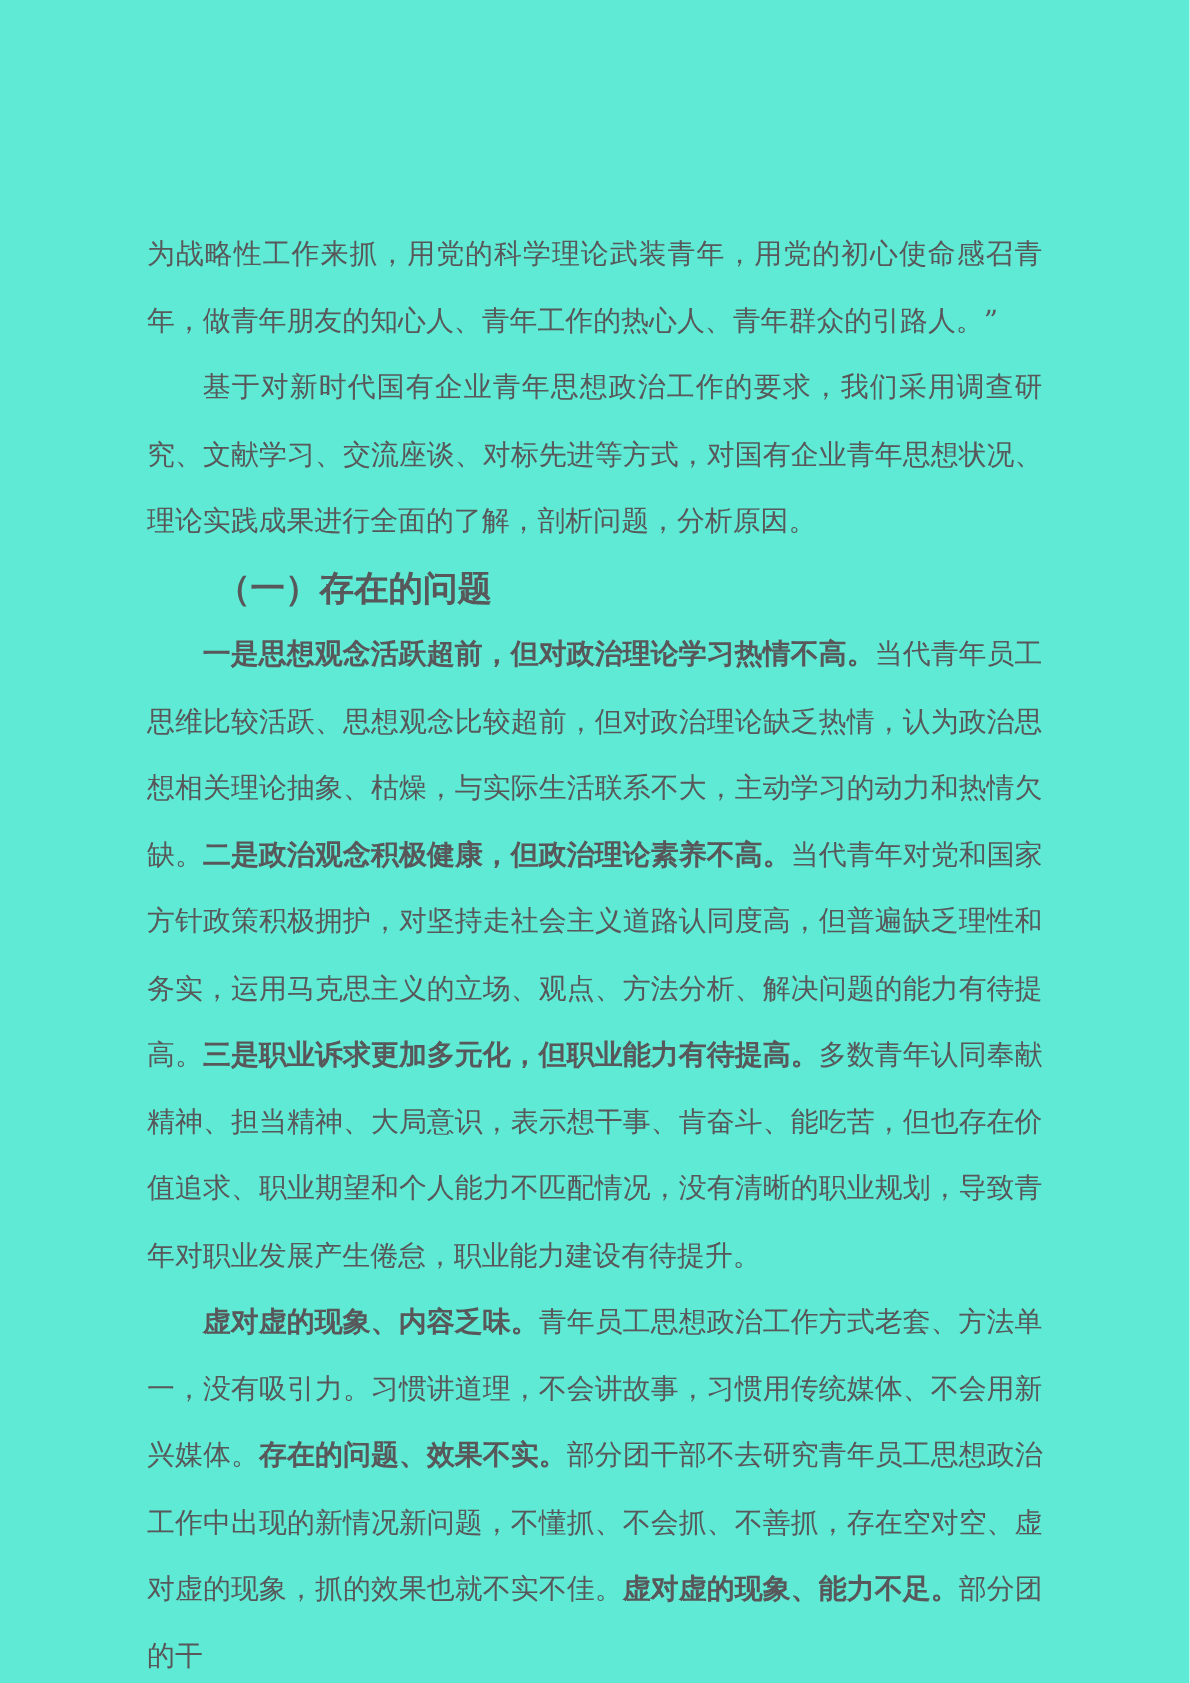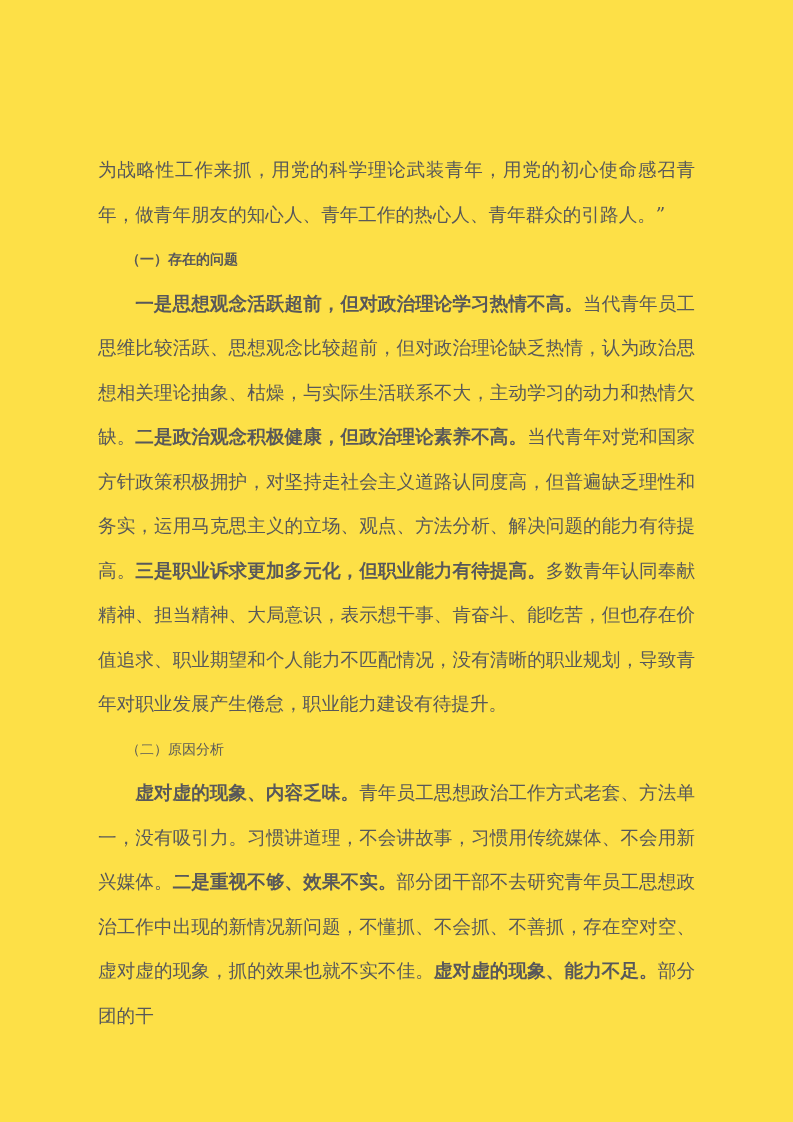--- a/index.html
+++ b/index.html
@@ -11,21 +11,21 @@
   body {
     width: 793px;
     height: 1122px;
     font-family: "DejaVu Serif", "Liberation Serif", serif;
     -webkit-font-smoothing: antialiased;
   }
   .page {
     position: relative;
     width: 793px;
     height: 1122px;
-    background: #fde047;
+    background: #5eead4;
     overflow: hidden;
     box-sizing: border-box;
   }
   .content {
     position: absolute;
     left: 98px;
     top: 148px;
     width: 597px;
   }
   p.para {
@@ -39,36 +39,36 @@
     letter-spacing: 0px;
     word-break: break-all;
     font-weight: 400;
   }
   p.indent {
     text-indent: 2em;
   }
   p.heading {
     margin: 0;
     color: #58585a;
-    font-size: 14px;
+    font-size: 23px;
     line-height: 44.5px;
     text-indent: 2em;
     text-align: left;
   }
   p.heading.bold {
     font-weight: 700;
   }
   .lead {
     font-weight: 700;
   }
 </style>
 </head>
 <body>
 
 <div class="page">
   <div class="content" id="doc-body">
       <p class="para"><span>为战略性工作来抓，用党的科学理论武装青年，用党的初心使命感召青年，做青年朋友的知心人、青年工作的热心人、青年群众的引路人。”</span></p>
+      <p class="para indent"><span>基于对新时代国有企业青年思想政治工作的要求，我们采用调查研究、文献学习、交流座谈、对标先进等方式，对国有企业青年思想状况、理论实践成果进行全面的了解，剖析问题，分析原因。</span></p>
       <p class="heading bold"><span class="lead">（一）存在的问题</span></p>
       <p class="para indent"><span class="lead">一是思想观念活跃超前，但对政治理论学习热情不高。</span><span>当代青年员工思维比较活跃、思想观念比较超前，但对政治理论缺乏热情，认为政治思想相关理论抽象、枯燥，与实际生活联系不大，主动学习的动力和热情欠缺。</span><span class="lead">二是政治观念积极健康，但政治理论素养不高。</span><span>当代青年对党和国家方针政策积极拥护，对坚持走社会主义道路认同度高，但普遍缺乏理性和务实，运用马克思主义的立场、观点、方法分析、解决问题的能力有待提高。</span><span class="lead">三是职业诉求更加多元化，但职业能力有待提高。</span><span>多数青年认同奉献精神、担当精神、大局意识，表示想干事、肯奋斗、能吃苦，但也存在价值追求、职业期望和个人能力不匹配情况，没有清晰的职业规划，导致青年对职业发展产生倦怠，职业能力建设有待提升。</span></p>
-      <p class="heading"><span>（二）原因分析</span></p>
-      <p class="para indent"><span class="lead">虚对虚的现象、内容乏味。</span><span>青年员工思想政治工作方式老套、方法单一，没有吸引力。习惯讲道理，不会讲故事，习惯用传统媒体、不会用新兴媒体。</span><span class="lead">二是重视不够、效果不实。</span><span>部分团干部不去研究青年员工思想政治工作中出现的新情况新问题，不懂抓、不会抓、不善抓，存在空对空、虚对虚的现象，抓的效果也就不实不佳。</span><span class="lead">虚对虚的现象、能力不足。</span><span>部分团的干</span></p>
+      <p class="para indent"><span class="lead">虚对虚的现象、内容乏味。</span><span>青年员工思想政治工作方式老套、方法单一，没有吸引力。习惯讲道理，不会讲故事，习惯用传统媒体、不会用新兴媒体。</span><span class="lead">存在的问题、效果不实。</span><span>部分团干部不去研究青年员工思想政治工作中出现的新情况新问题，不懂抓、不会抓、不善抓，存在空对空、虚对虚的现象，抓的效果也就不实不佳。</span><span class="lead">虚对虚的现象、能力不足。</span><span>部分团的干</span></p>
     </div>
 </div>
 
 </body></html>

